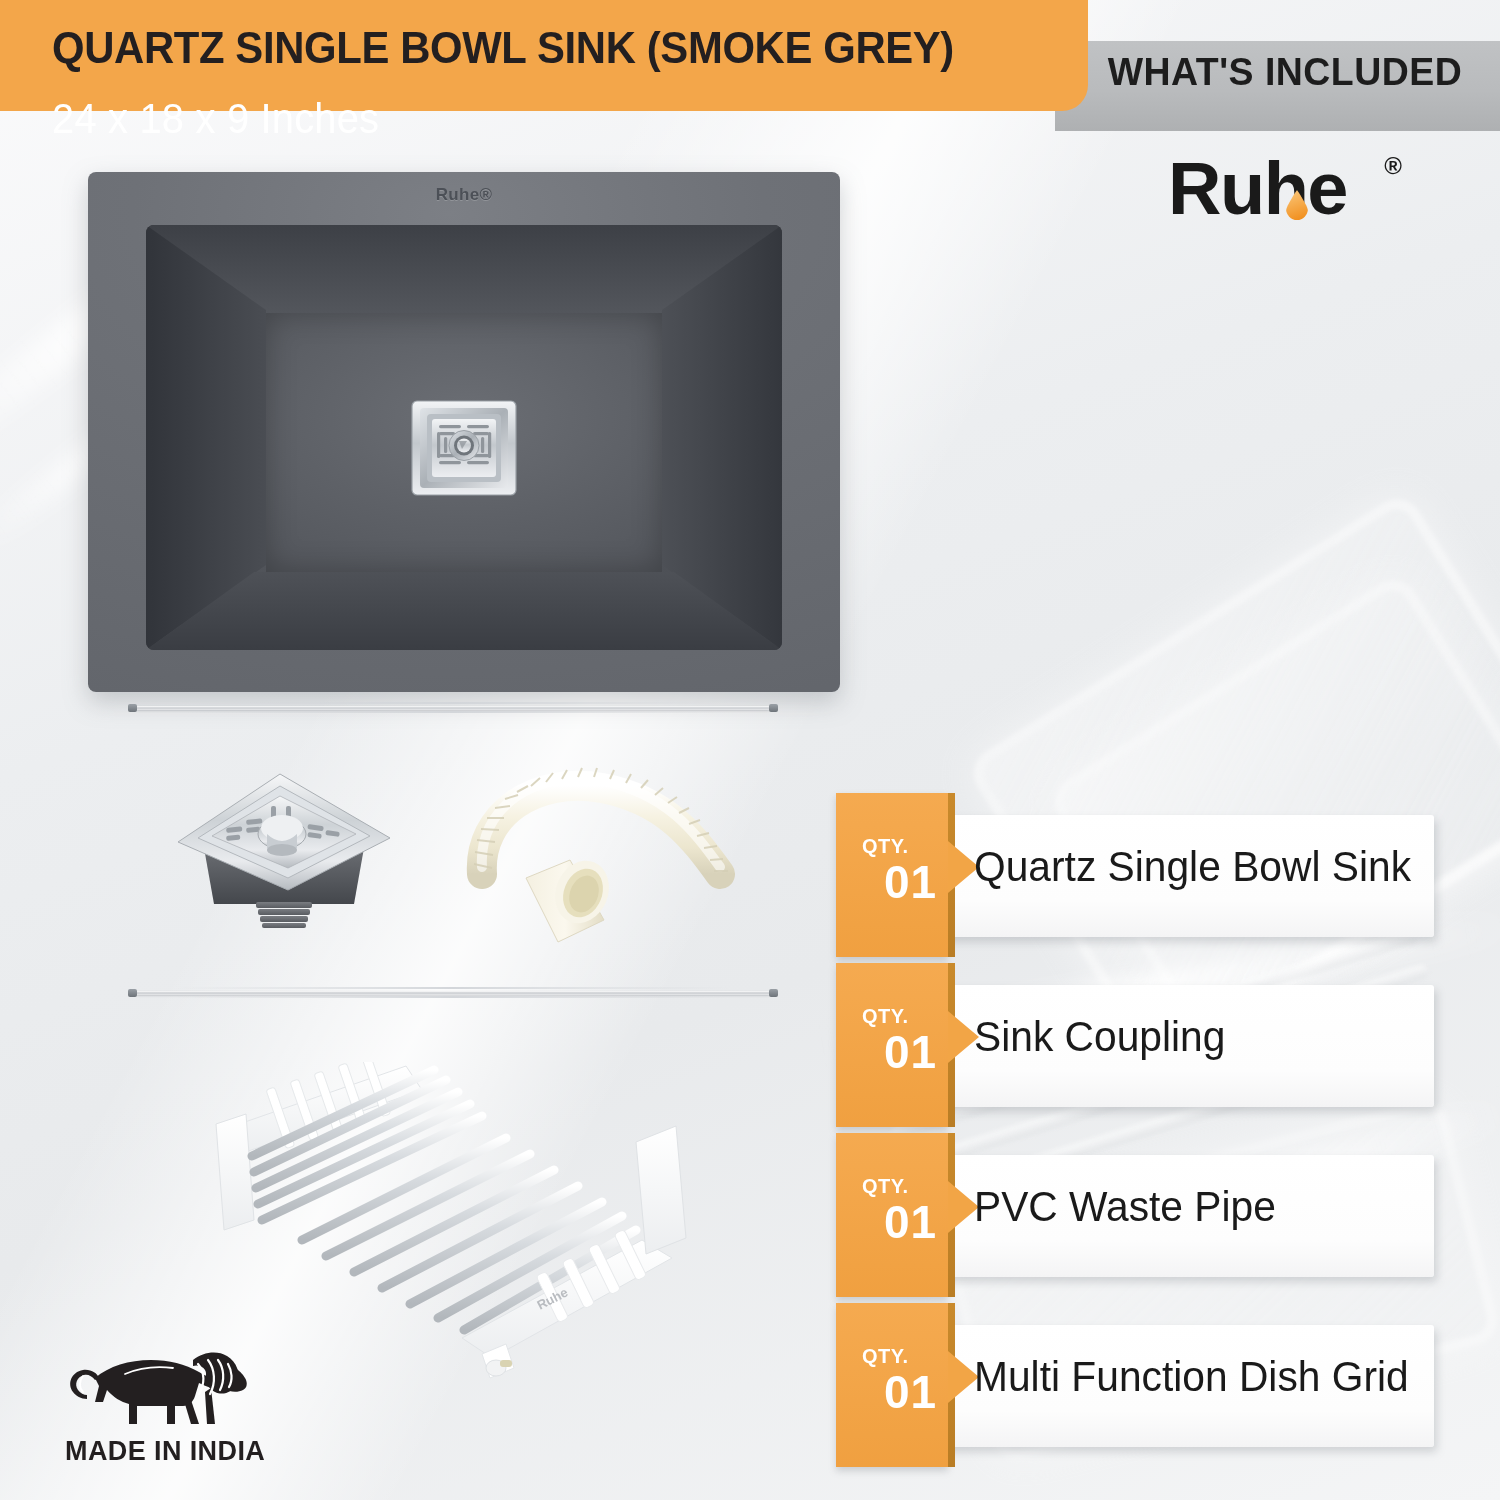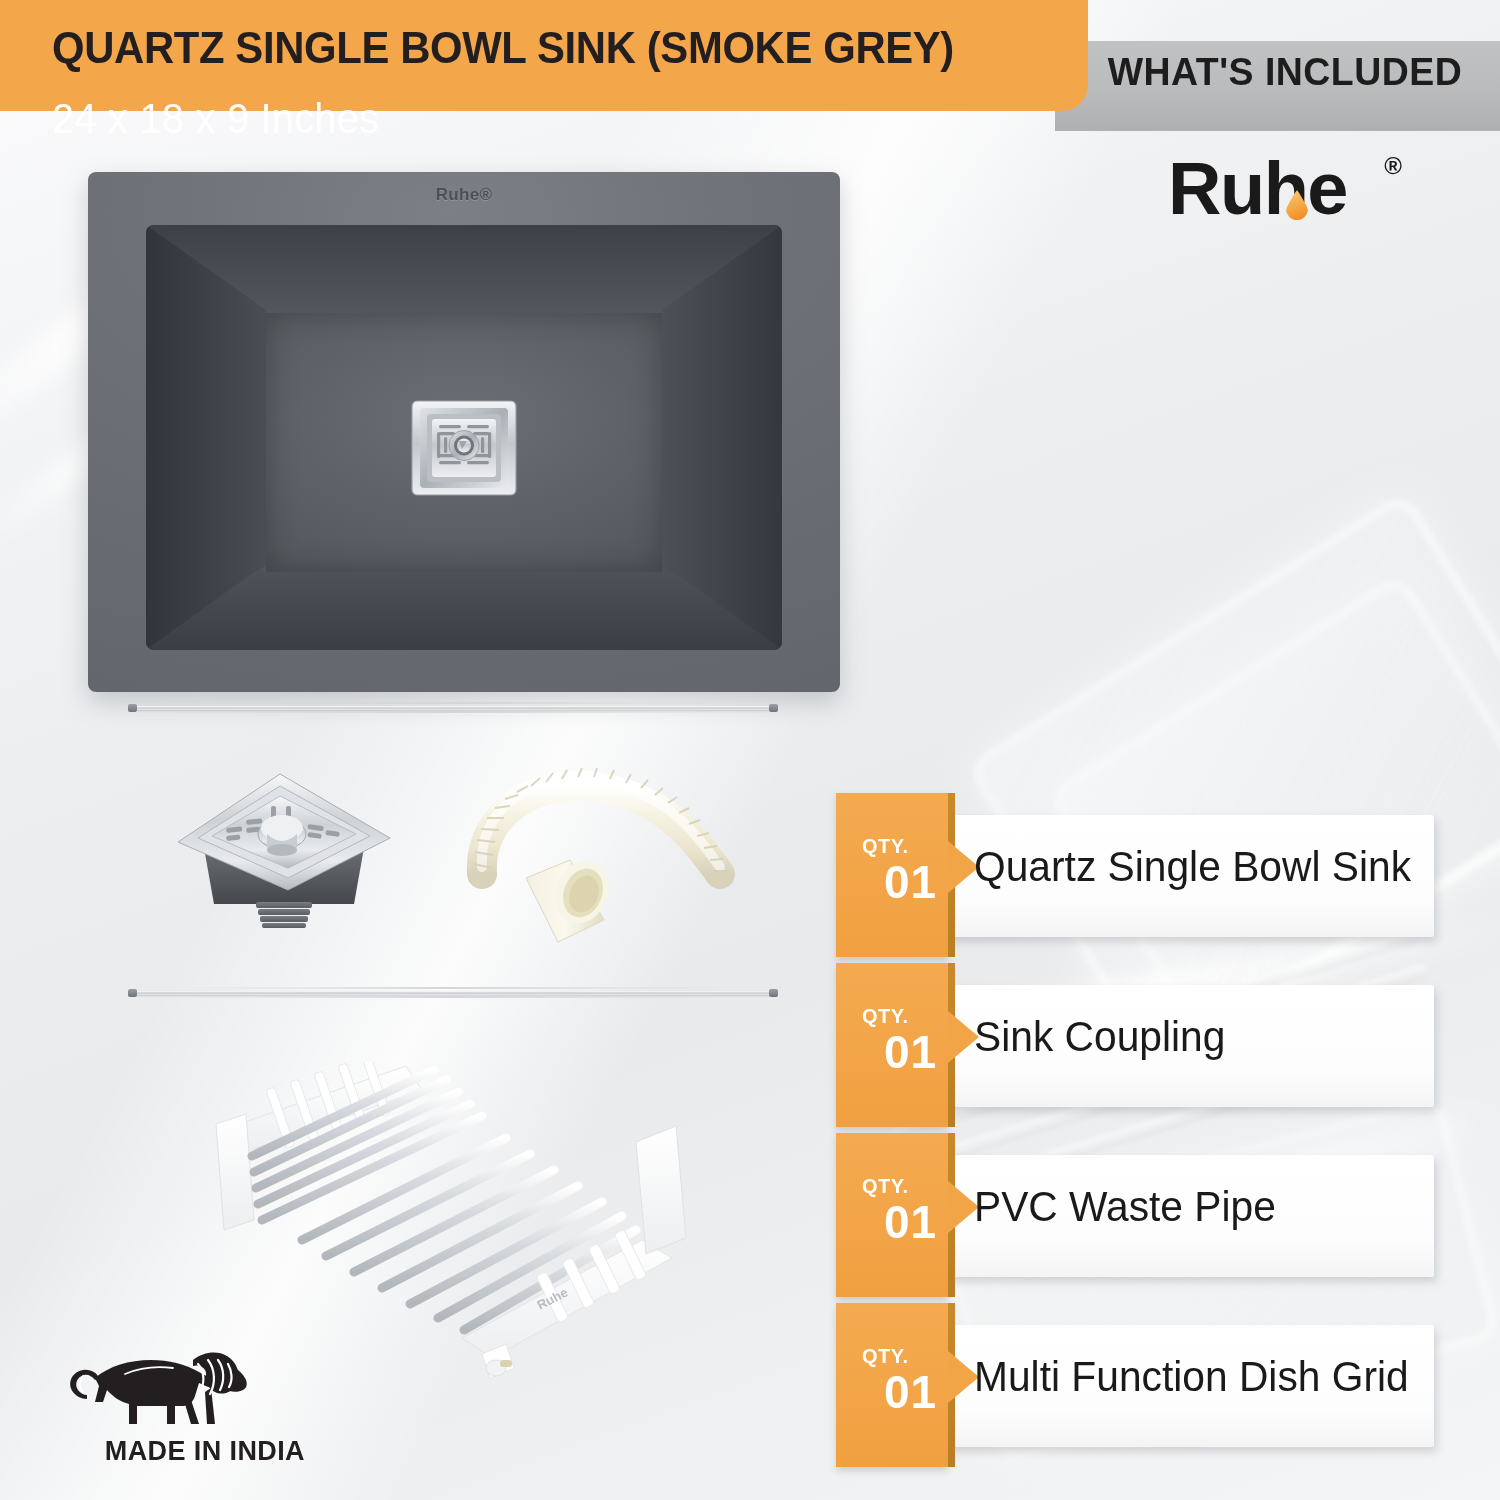--- a/index.html
+++ b/index.html
@@ -231,21 +231,21 @@
     white-space:nowrap;
     transform:scaleX(.97); transform-origin:left center;
     z-index:4;
   }
 
   
   #made-in-india { position:absolute; left:55px; top:1340px; width:250px; z-index:8; }
   #mii-lion { width:190px; height:92px; display:block; margin-left:10px; }
   #mii-text {
     margin-top:4px; font-size:27px; font-weight:bold; color:#231f20;
-    letter-spacing:.4px; text-align:right; padding-left:10px;
+    letter-spacing:.4px; text-align:left; padding-left:10px;
   }
 </style>
 </head>
 <body>
 
 <div id="stage">
 
   <div class="bg-streak" style="left:-120px; top:300px; width:430px; height:40px; transform:rotate(-38deg);"></div>
   <div class="bg-streak" style="left:-60px; top:430px; width:330px; height:26px; transform:rotate(-38deg);"></div>
   <div class="bg-streak" style="left:900px; top:1180px; width:620px; height:34px; transform:rotate(-16deg);"></div>

